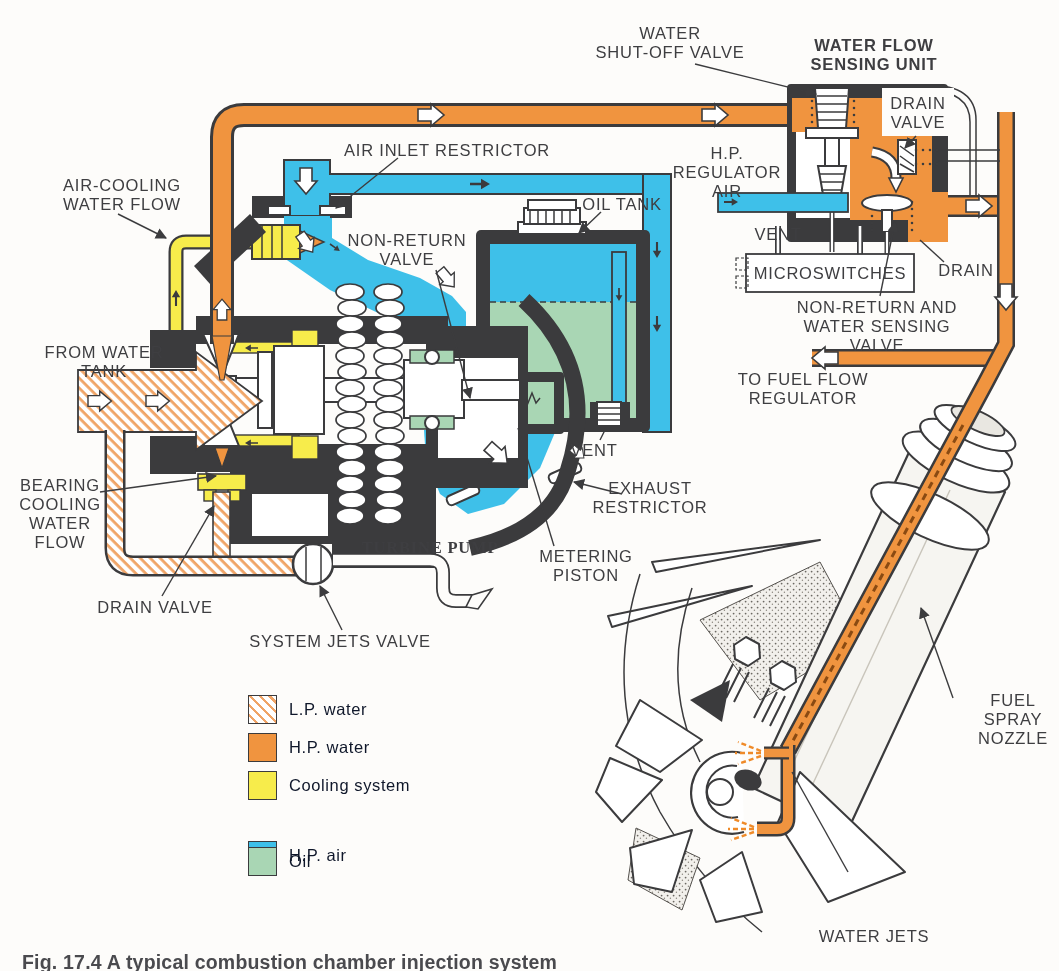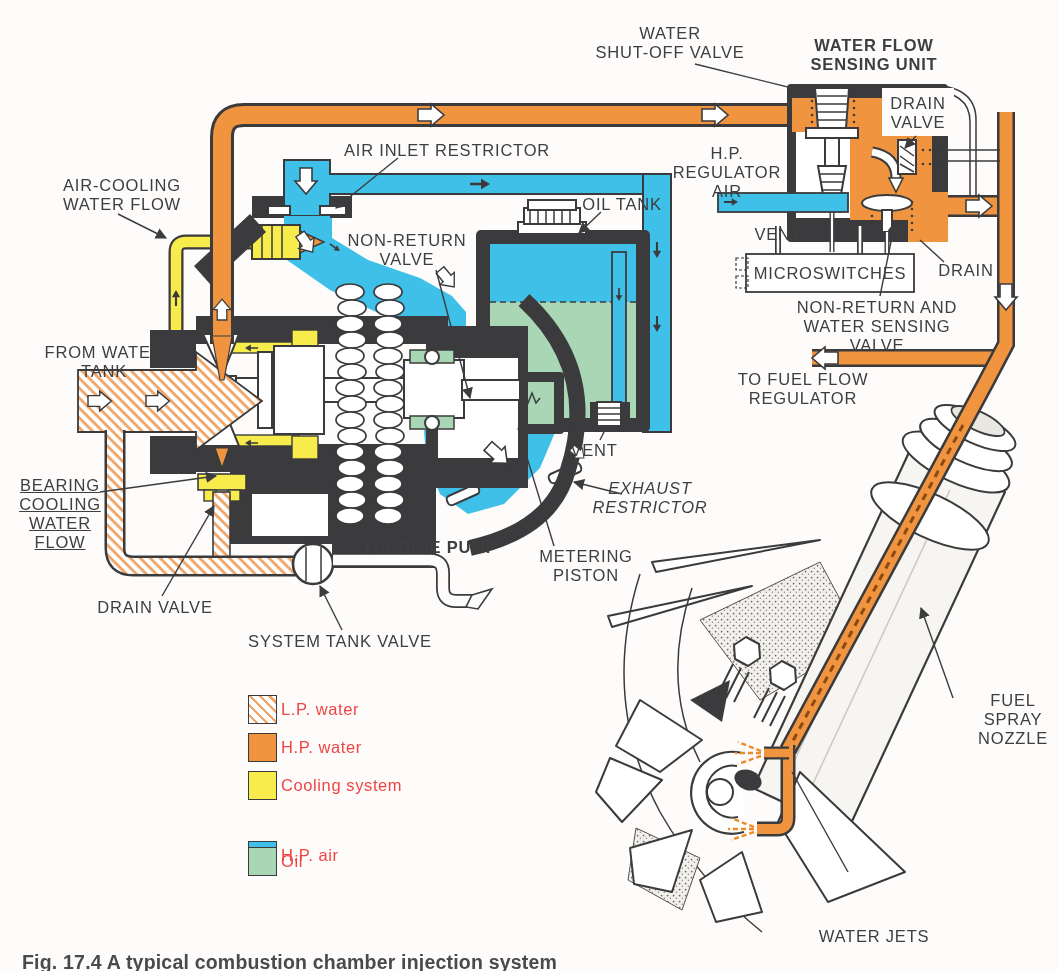--- a/index.html
+++ b/index.html
@@ -7,21 +7,21 @@
          font-family:"Liberation Sans","DejaVu Sans",sans-serif;}
   #art{position:absolute;left:0;top:0;}
   .lbl{position:absolute;transform:translateX(-50%);text-align:center;white-space:pre-line;
        color:#3e3e41;font-size:16.5px;line-height:19px;letter-spacing:.8px;}
   .lbl.b{font-weight:bold;}
   #caption{position:absolute;left:22px;top:951px;font-weight:bold;font-size:19.5px;
        color:#4a4a4e;letter-spacing:.2px;white-space:nowrap;}
   .lgrow{position:absolute;left:248px;display:flex;align-items:center;height:30px;}
   .sw{width:29px;height:29px;border:1.6px solid #3b3b3d;box-sizing:border-box;flex:none;}
   .sw.hatch{background:repeating-linear-gradient(45deg,#ffffff 0 4.5px,#f0a466 4.5px 7px);}
-  .lgrow span{margin-left:4px;font-size:16.5px;color:#ef4444;letter-spacing:.6px;}
+  .lgrow span{margin-left:12px;font-size:16.5px;color:#0f172a;letter-spacing:.6px;}
   
   .dk{fill:#3b3b3d;}
   .outl{fill:#ffffff;stroke:#3b3b3d;stroke-width:2;}
   .thin{fill:none;stroke:#3b3b3d;stroke-width:1.5;}
   .ldr{fill:none;stroke:#3c3c3e;stroke-width:1.4;}
   .dots{stroke:#3c3c3e;stroke-width:2.6;stroke-linecap:round;stroke-dasharray:0 7;fill:none;}
 </style>
 </head>
 <body>
 
@@ -343,29 +343,29 @@
 <div class="lbl" style="left:877px;top:298px;">NON-RETURN AND
 WATER SENSING VALVE</div>
 <div class="lbl" style="left:447px;top:141px;">AIR INLET RESTRICTOR</div>
 <div class="lbl" style="left:622px;top:195px;">OIL TANK</div>
 <div class="lbl" style="left:407px;top:231px;">NON-RETURN
 VALVE</div>
 <div class="lbl" style="left:122px;top:176px;">AIR-COOLING
 WATER FLOW</div>
 <div class="lbl" style="left:84px;top:343px;margin-left:20px;">FROM WATER
 TANK</div>
-<div class="lbl" style="left:60px;top:476px;text-decoration:underline;">BEARING
+<div class="lbl" style="left:60px;top:476px;">BEARING
 COOLING
 WATER
 FLOW</div>
-<div class="lbl b" style="left:430px;top:538px;">TURBINE PUMP</div>
+<div class="lbl b" style="left:430px;top:538px;font-family:Liberation Serif, serif;">TURBINE PUMP</div>
 <div class="lbl" style="left:155px;top:598px;">DRAIN VALVE</div>
-<div class="lbl" style="left:340px;top:632px;">SYSTEM TANK VALVE</div>
+<div class="lbl" style="left:340px;top:632px;">SYSTEM JETS VALVE</div>
 <div class="lbl" style="left:594px;top:441px;">VENT</div>
-<div class="lbl" style="left:650px;top:479px;font-style:italic;">EXHAUST
+<div class="lbl" style="left:650px;top:479px;">EXHAUST
 RESTRICTOR</div>
 <div class="lbl" style="left:586px;top:547px;">METERING
 PISTON</div>
 <div class="lbl" style="left:981px;top:691px;margin-left:32px;">FUEL
 SPRAY
 NOZZLE</div>
 <div class="lbl" style="left:874px;top:914px;margin-top:13px;">WATER JETS</div>
 
 <div class="lgrow" style="top:694px;">
   <div class="sw hatch"></div>

